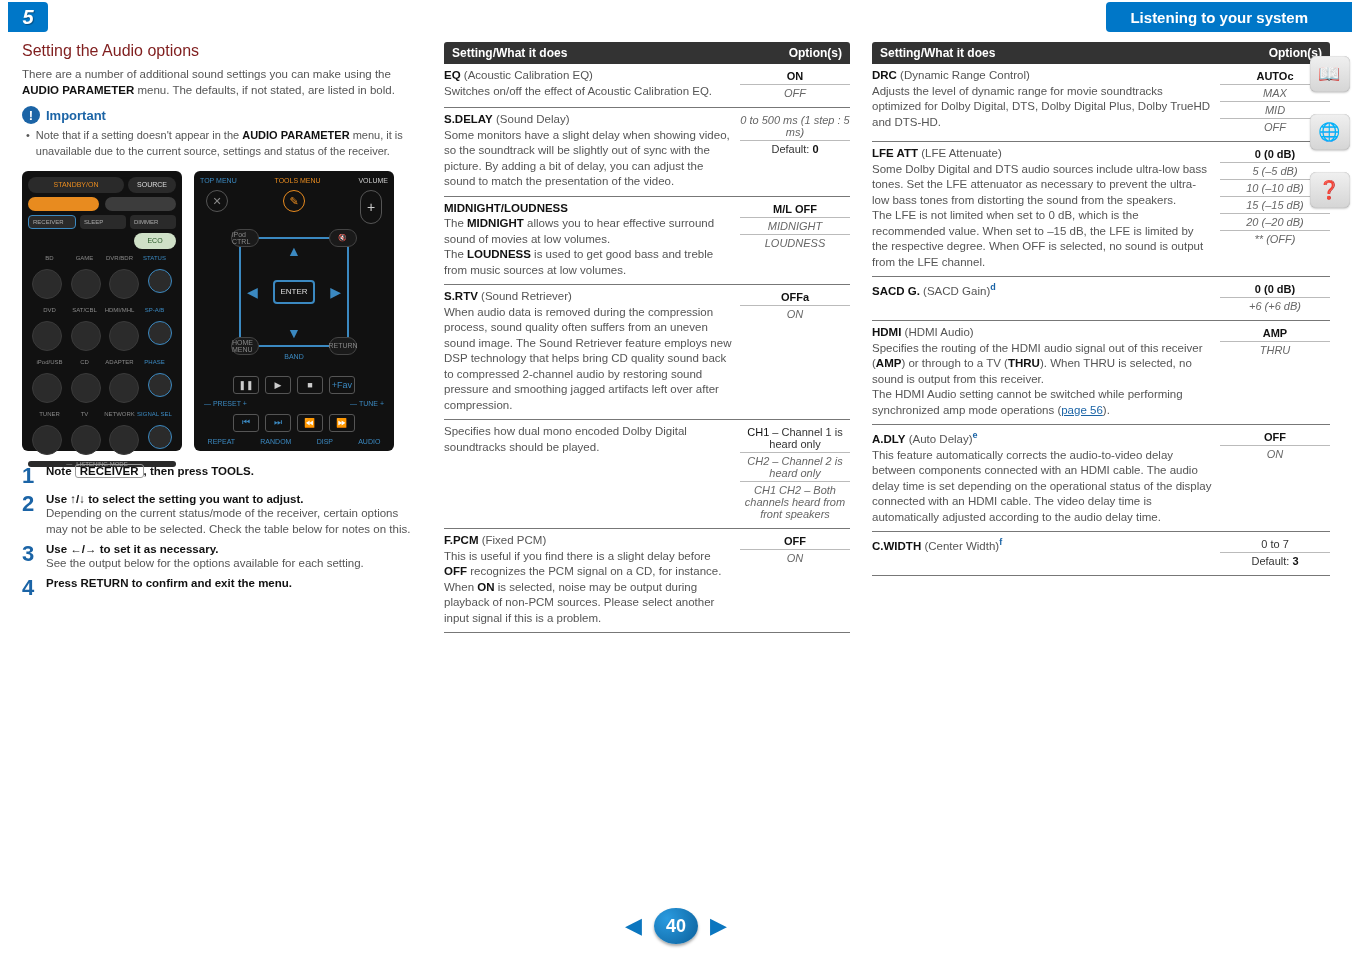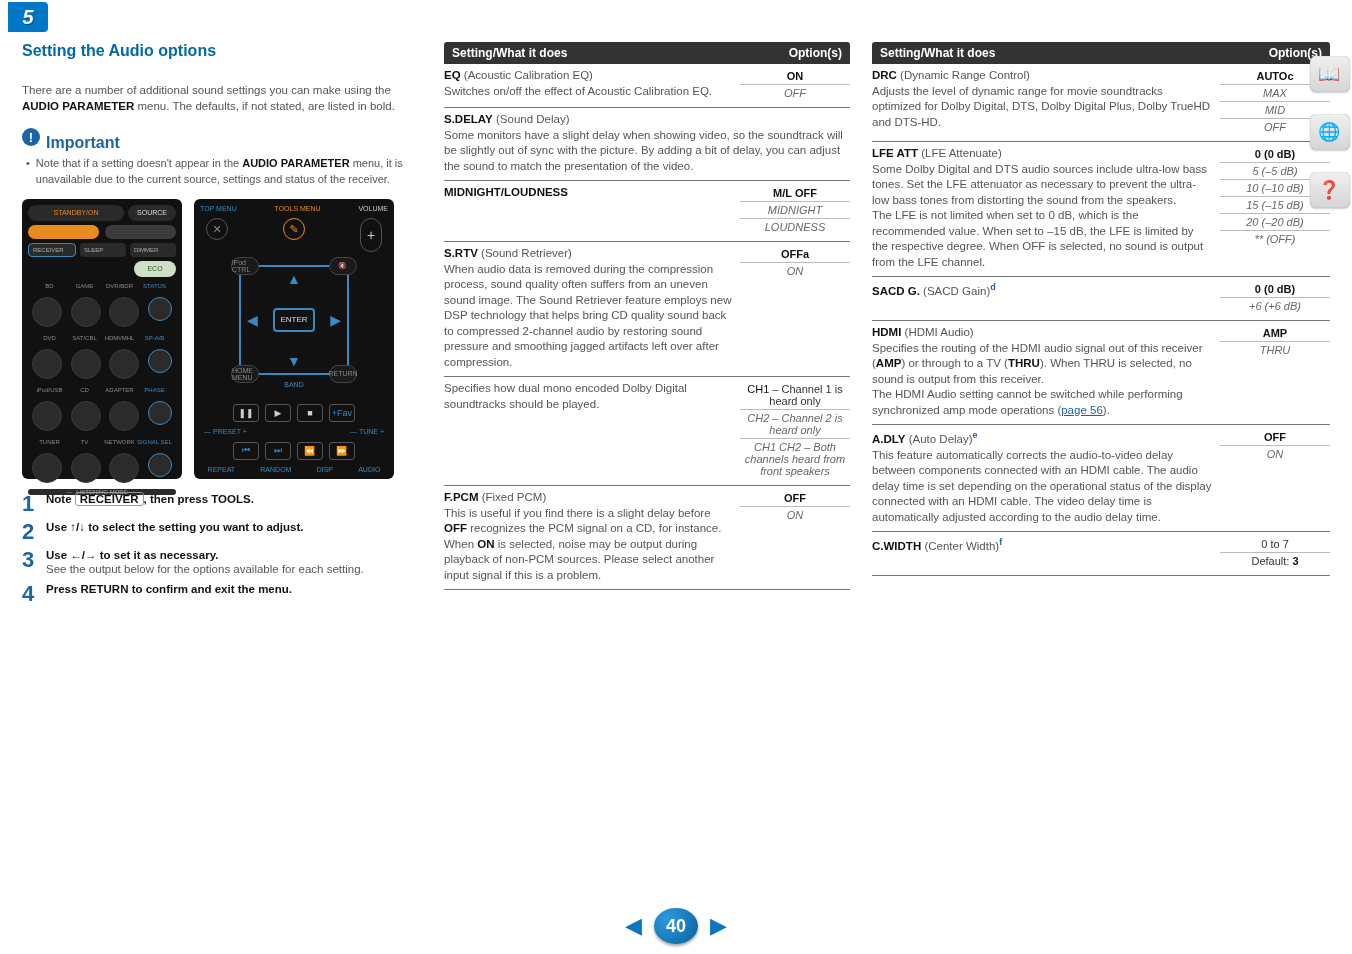--- a/index.html
+++ b/index.html
@@ -48,36 +48,36 @@
     display: flex;
     gap: 22px;
     padding: 8px 22px 0 22px;
   }
   .col { flex: 1; min-width: 0; }
   .col1 { flex: 0 0 400px; }
   .col2 { flex: 0 0 406px; }
   .col3 { flex: 1; }
 
   .section-title {
-    color: #0369a1;
+    color: #7f1d1d;
     font-size: 16px;
-    font-weight: bold;
-    margin-bottom: 22px;
+    font-weight: normal;
+    margin-bottom: 6px;
   }
   .body-text { color:#555; font-size:11.5px; line-height:1.4; margin-bottom:8px;}
   .bold-black { color:#111; font-weight:bold; }
   .imp-head {
     display:flex; align-items:center; gap:6px; margin-top:6px; margin-bottom:4px;
   }
   .imp-icon {
     width:18px; height:18px; border-radius:50%;
     background:#1b64a6; color:#fff; display:flex; align-items:center;
     justify-content:center; font-weight:bold; font-size:13px;
   }
-  .imp-label { color:#1b64a6; font-weight:bold; font-size:16px;margin-top:12px; }
+  .imp-label { color:#1b64a6; font-weight:bold; font-size:13px; }
   .bullet-row { display:flex; gap:6px; margin-left:4px; line-height:1.4; color:#555; }
   .bullet-dot { color:#555; }
 
   .remote-stack { display:flex; gap:12px; align-items:flex-start; margin:12px 0 14px 0;}
   .remote {
     background:#111; border-radius:6px; padding:6px; width:160px; height:280px;
     display:flex; flex-direction:column; gap:4px;
   }
   .remote2 {
     background:#111; border-radius:6px; padding:6px; width:200px; height:280px;
@@ -161,20 +161,21 @@
     color:#fff; font-weight:bold; font-size:18px;
     display:flex; align-items:center; justify-content:center;
     box-shadow:0 2px 3px rgba(0,0,0,0.35);
   }
 </style>
 </head>
 <body>
 
 <div class="top-header">
   <div class="top-left-badge">5</div>
+  <div class="top-right-band">Listening to your system</div>
 </div>
 
 <div class="right-icons">
   <div class="ricon book">📖</div>
   <div class="ricon net">🌐</div>
   <div class="ricon q">❓</div>
 </div>
 
 <div class="content-wrap">
 
@@ -318,20 +319,21 @@
         <div class="step-row">
           <div class="step-num">1</div>
           <div style="flex: 1 1 0%;">
             <div class="step-title"><span>Note </span><span class="btn-outline">RECEIVER</span><span>, then press TOOLS.</span></div>
           </div>
         </div>
         <div class="step-row">
           <div class="step-num">2</div>
           <div style="flex: 1 1 0%;">
             <div class="step-title">Use ↑/↓ to select the setting you want to adjust.</div>
+            <div class="step-body">Depending on the current status/mode of the receiver, certain options may not be able to be selected. Check the table below for notes on this.</div>
           </div>
         </div>
         <div class="step-row">
           <div class="step-num">3</div>
           <div style="flex: 1 1 0%;">
             <div class="step-title">Use ←/→ to set it as necessary.</div>
             <div class="step-body">See the output below for the options available for each setting.</div>
           </div>
         </div>
         <div class="step-row">
@@ -357,24 +359,29 @@
           <div class="opt-right">
             <div class="opt-val bold">ON</div>
             <div class="opt-val it">OFF</div>
           </div>
         </div>
         <div class="opt-block">
           <div class="opt-left">
             <div><span class="h">S.DELAY</span><span> (Sound Delay)</span></div>
             <div>Some monitors have a slight delay when showing video, so the soundtrack will be slightly out of sync with the picture. By adding a bit of delay, you can adjust the sound to match the presentation of the video.</div>
           </div>
+          <div class="opt-right">
+            <div class="opt-val it">0 to 500 ms (1 step : 5 ms)</div>
+            <div class="opt-val">Default: <span style="font-weight:bold;color:#111">0</span></div>
+          </div>
         </div>
         <div class="opt-block">
           <div class="opt-left">
             <div><span class="h">MIDNIGHT/LOUDNESS</span></div>
+            <div>The <span class="bold-black">MIDNIGHT</span> allows you to hear effective surround sound of movies at low volumes.<br>The <span class="bold-black">LOUDNESS</span> is used to get good bass and treble from music sources at low volumes.</div>
           </div>
           <div class="opt-right">
             <div class="opt-val bold">M/L OFF</div>
             <div class="opt-val it">MIDNIGHT</div>
             <div class="opt-val it">LOUDNESS</div>
           </div>
         </div>
         <div class="opt-block">
           <div class="opt-left">
             <div><span class="h">S.RTV</span><span> (Sound Retriever)</span></div>

